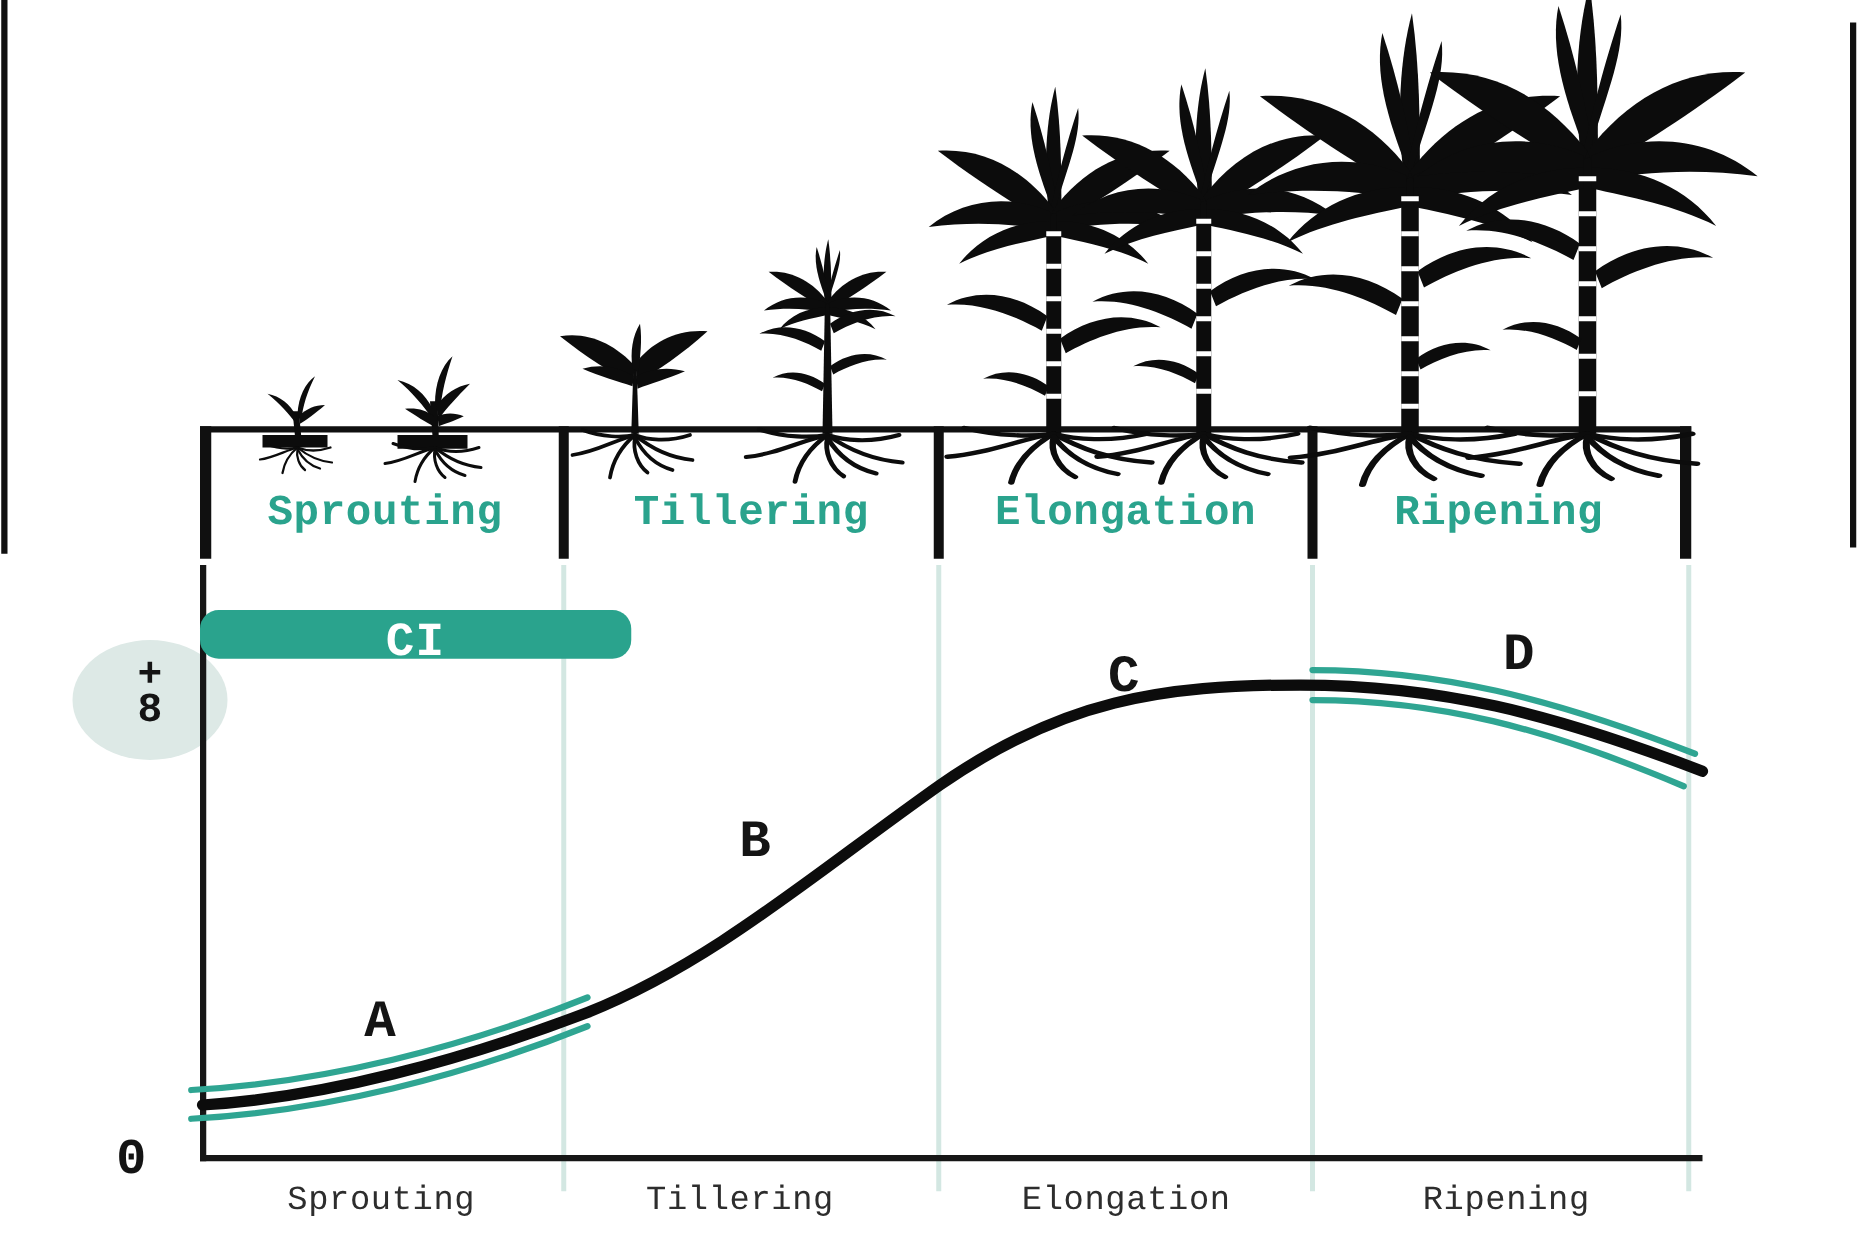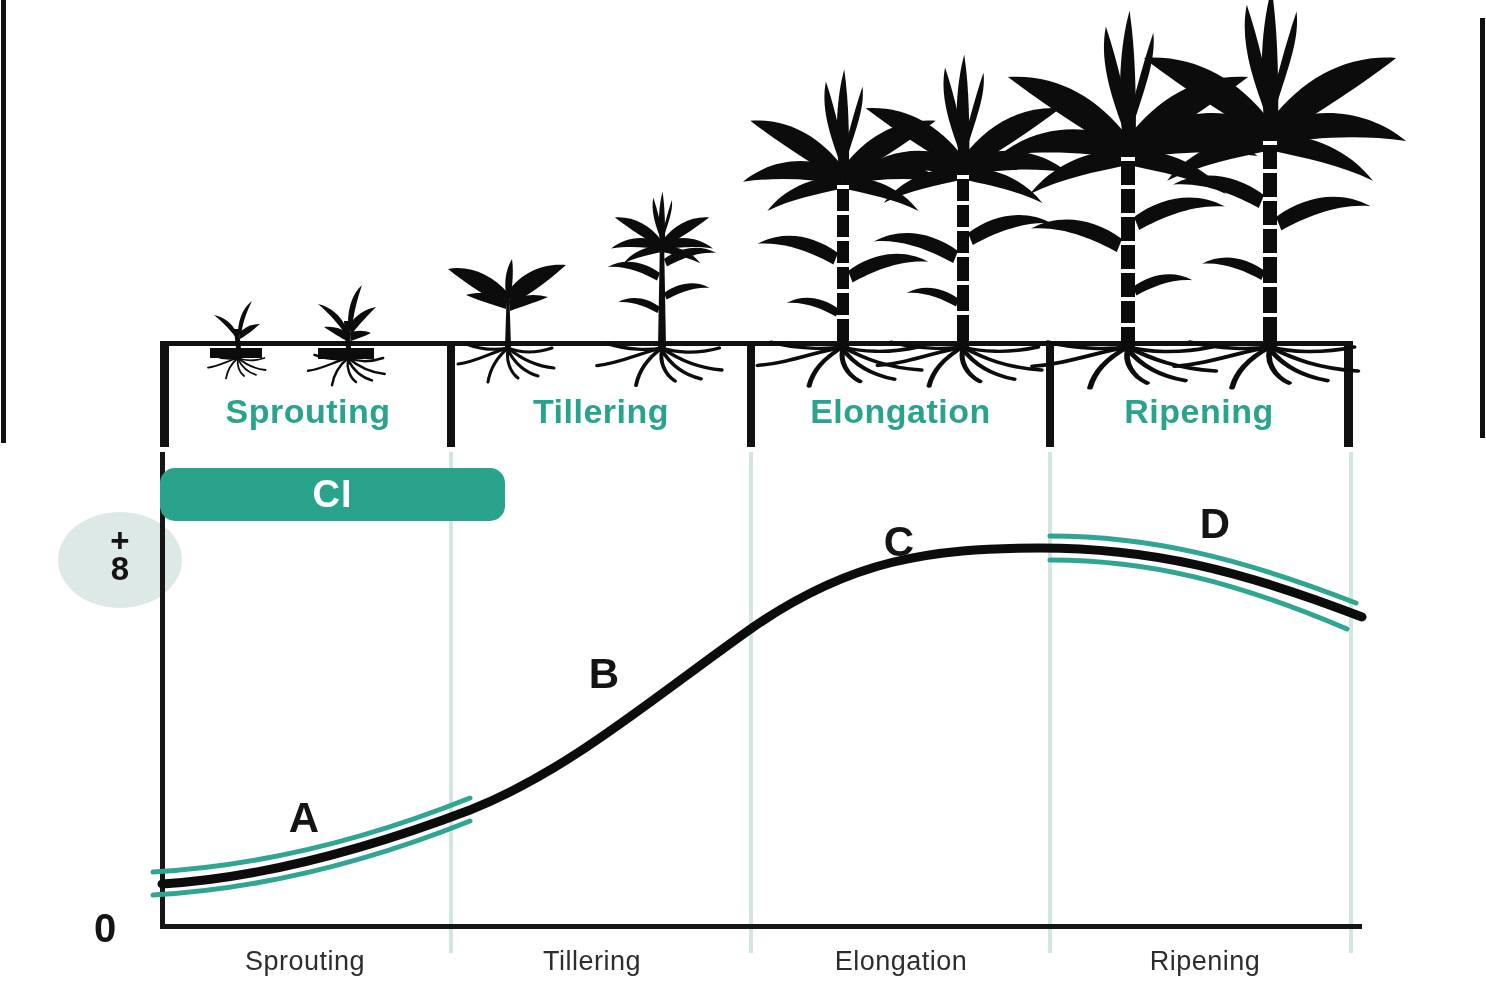--- a/index.html
+++ b/index.html
@@ -1,18 +1,18 @@
 <!DOCTYPE html>
 <html><head>
 <meta charset="utf-8">
 <title>Sugarcane growth stages figure</title>
 <style>
   html,body{margin:0;padding:0;background:#ffffff;}
   .canvas{position:relative;width:1486px;height:994px;background:#ffffff;overflow:hidden;
-          font-family:Liberation Sans, sans-serif;}
+          font-family:Liberation Mono, monospace;}
   .abs{position:absolute;}
 
   
   .edge{background:#101010;}
 
   
   .ground-line{background:#101010;}
   .box-bar{background:#101010;}
 
   
@@ -224,21 +224,21 @@
       <path stroke="#2fa592" stroke-width="5" d="M 153 895 C 260 889 370 861 470 821"></path>
       <path stroke="#2fa592" stroke-width="5" d="M 1050 536 C 1150 536 1240 558 1356 603"></path>
       <path stroke="#2fa592" stroke-width="5" d="M 1050 560 C 1150 560 1236 582 1347 629"></path>
       <path stroke="#0c0c0c" stroke-width="9" d="M 162 884 C 260 878 370 848 470 810
                C 570 770 650 700 752 628
                C 850 560 930 548 1040 548
                C 1150 548 1240 570 1362 617"></path>
     </g>
   </svg>
 
-  <div class="abs badge" style="left:160px;top:468px;width:345px;height:53px;">
+  <div class="abs badge" style="left:160px;top:488px;width:345px;height:39px;">
     <div class="badge-text">CI</div>
   </div>
 
   <div class="abs seg-label" style="left:274px;top:794px;">A</div>
   <div class="abs seg-label" style="left:574px;top:650px;">B</div>
   <div class="abs seg-label" style="left:869px;top:518px;">C</div>
   <div class="abs seg-label" style="left:1185px;top:500px;">D</div>
 
   <div class="abs y-zero" style="left:80px;top:906px;width:50px;">0</div>
 

